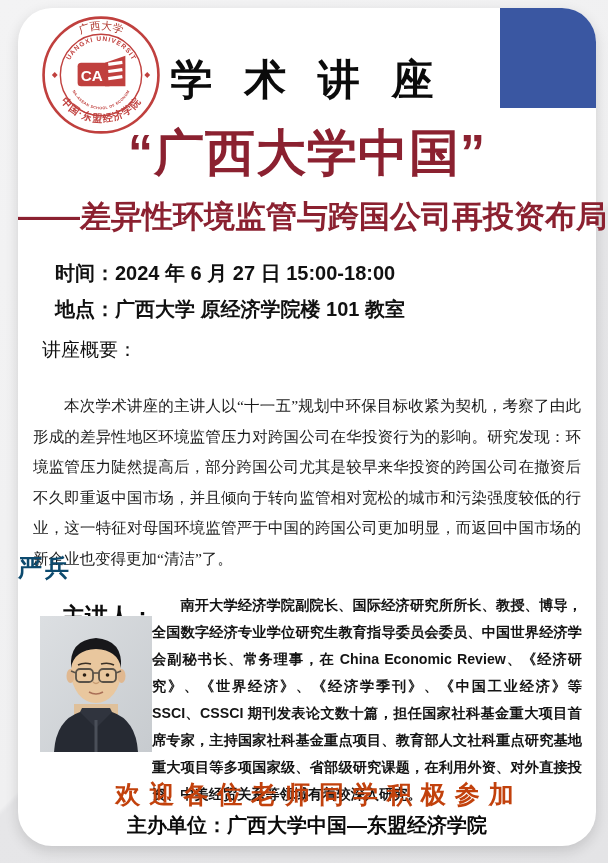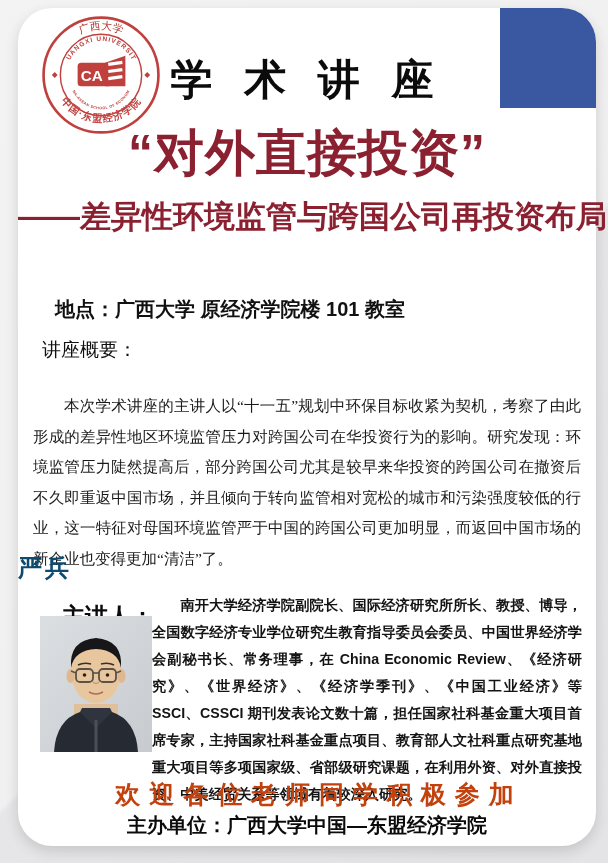--- a/index.html
+++ b/index.html
@@ -107,24 +107,25 @@
       <text font-size="10" font-weight="900" fill="#c0403e" letter-spacing="1">
         <textPath href="#arcSchoolCn" startOffset="50%" text-anchor="middle">中国·东盟经济学院</textPath>
       </text>
       <rect x="12.5" y="58" width="4" height="4" fill="#c0403e" transform="rotate(45 14.5 60)"></rect>
       <rect x="103.5" y="58" width="4" height="4" fill="#c0403e" transform="rotate(45 105.5 60)"></rect>
     </svg>
   </div>
 
   <div class="abs header-title">学 术 讲 座</div>
 
-  <div class="abs main-title">“对外直接投资”</div>
+  <div class="abs main-title">“广西大学中国”</div>
 
   <div class="abs subtitle">——差异性环境监管与跨国公司再投资布局</div>
 
+  <div class="abs meta-line meta-time"><span>时间：</span><span>2024 年 6 月 27 日  15:00-18:00</span></div>
 
   <div class="abs meta-line meta-place"><span>地点：</span><span>广西大学  原经济学院楼 101 教室</span></div>
 
   <div class="abs sum-heading">讲座概要：</div>
 
 
   <div class="abs sum-para sum-para2">本次学术讲座的主讲人以“十一五”规划中环保目标收紧为契机，考察了由此形成的差异性地区环境监管压力对跨国公司在华投资行为的影响。研究发现：环境监管压力陡然提高后，部分跨国公司尤其是较早来华投资的跨国公司在撤资后不久即重返中国市场，并且倾向于转向监管相对宽松的城市和污染强度较低的行业，这一特征对母国环境监管严于中国的跨国公司更加明显，而返回中国市场的新企业也变得更加“清洁”了。</div>
 
   <div class="abs speaker-label">主讲人：</div>
   <div class="abs speaker-name">严兵</div>

